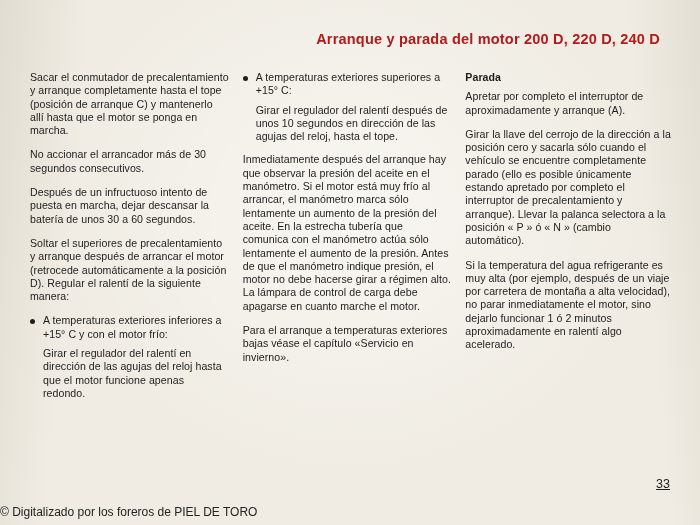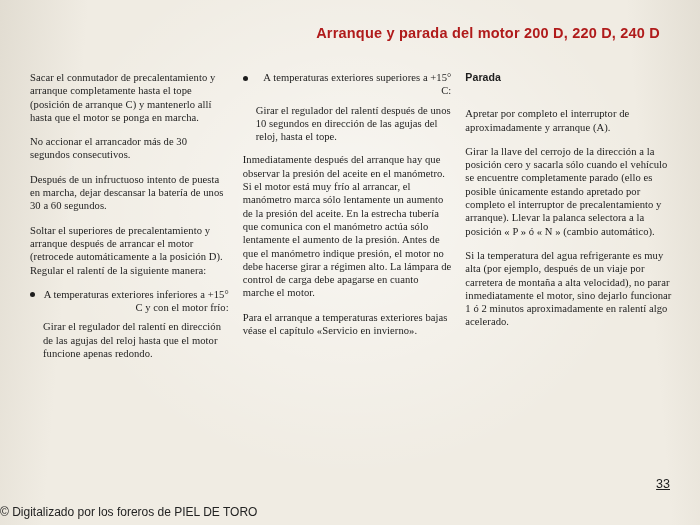--- a/index.html
+++ b/index.html
@@ -25,21 +25,21 @@
     position: absolute;
     inset: 0;
     background:
       radial-gradient(ellipse at 50% 40%, rgba(255,255,255,0.55) 0%, rgba(255,255,255,0.0) 60%),
       linear-gradient(95deg, rgba(160,150,130,0.18) 0%, rgba(255,255,255,0) 12%),
       linear-gradient(265deg, rgba(160,150,130,0.16) 0%, rgba(255,255,255,0) 10%);
     pointer-events: none;
   }
   .title {
     position: absolute;
-    top: 25px;
+    top: 31px;
     right: 40px;
     color: #b01b1b;
     font-size: 14.5px;
     font-weight: bold;
     letter-spacing: 0.2px;
     white-space: nowrap;
   }
   .columns {
     position: absolute;
     top: 71px;
@@ -51,44 +51,44 @@
   .col {
     font-size: 10.6px;
     line-height: 13.3px;
     color: #1d1d1d;
     letter-spacing: 0.05px;
   }
   .col-1 { width: 200px; padding-right: 14px; }
   .col-2 { width: 210px; padding-right: 14px; }
   .col-3 { width: 208px; }
 
-  .para { margin: 0 0 11px 0; font-family: Liberation Serif, serif; }
+  .para { margin: 0 0 11px 0; }
   .para.tight { margin-bottom: 0; }
-  .para.gap-sm { margin-bottom: 6px; text-align: right; }
+  .para.gap-sm { margin-bottom: 6px; }
 
   .bullet-block {
     position: relative;
     padding-left: 13px;
     margin: 0 0 10px 0;
   }
   .bullet-block .dot {
     position: absolute;
     left: 0;
     top: 4.5px;
     width: 5px;
     height: 5px;
     border-radius: 50%;
     background: #1d1d1d;
   }
   .sub {
     margin: 0;
   }
   .heading {
     font-weight: bold;
-    margin: 0 0 23px 0;
+    margin: 0 0 6px 0;
   }
   .pagenum {
     position: absolute;
     right: 30px;
     bottom: 34px;
     font-size: 12.5px;
     color: #1d1d1d;
     text-decoration: underline;
   }
   .footer {

